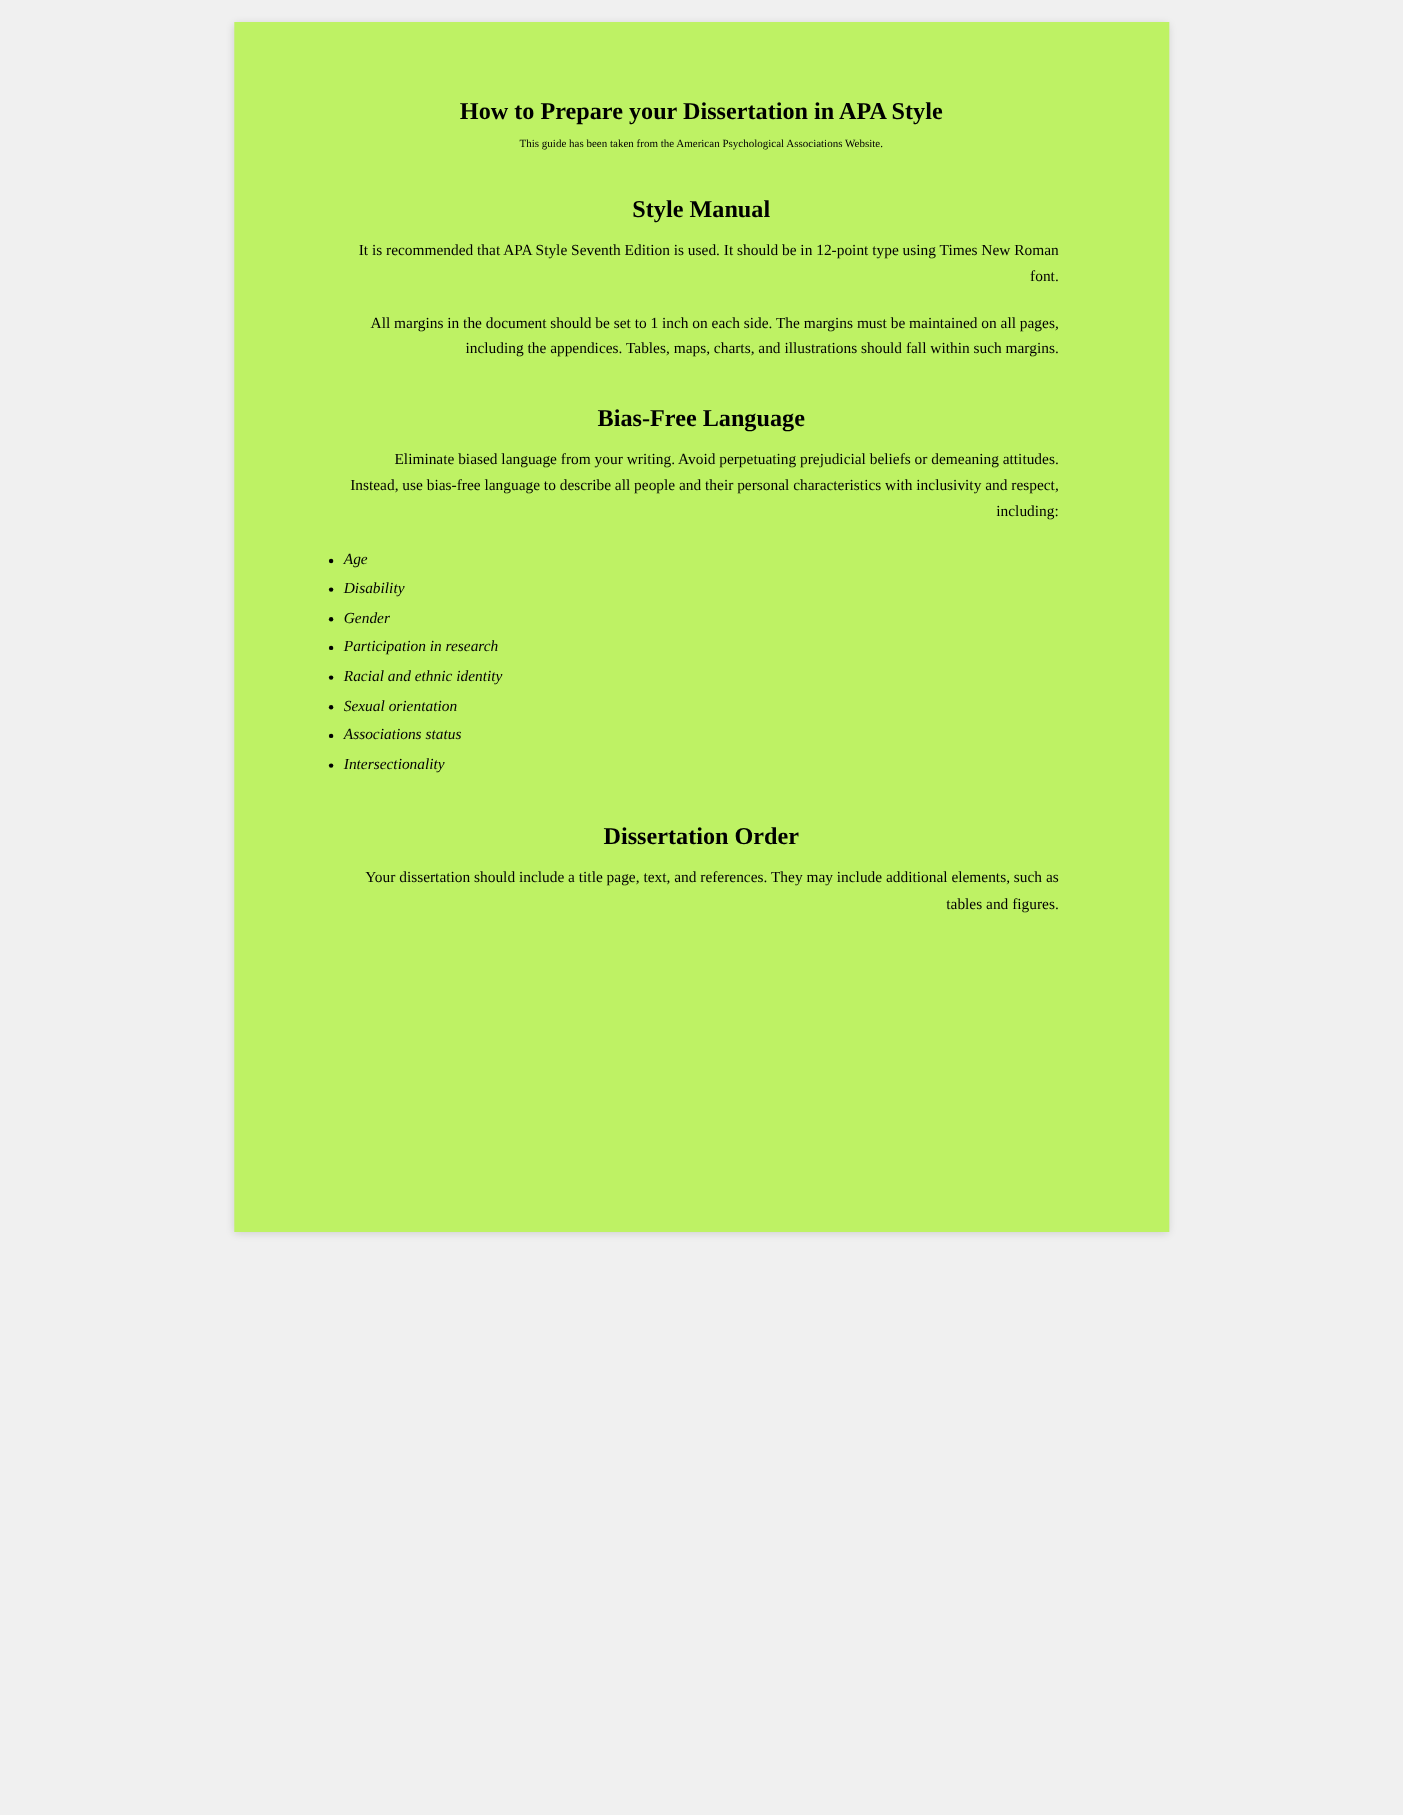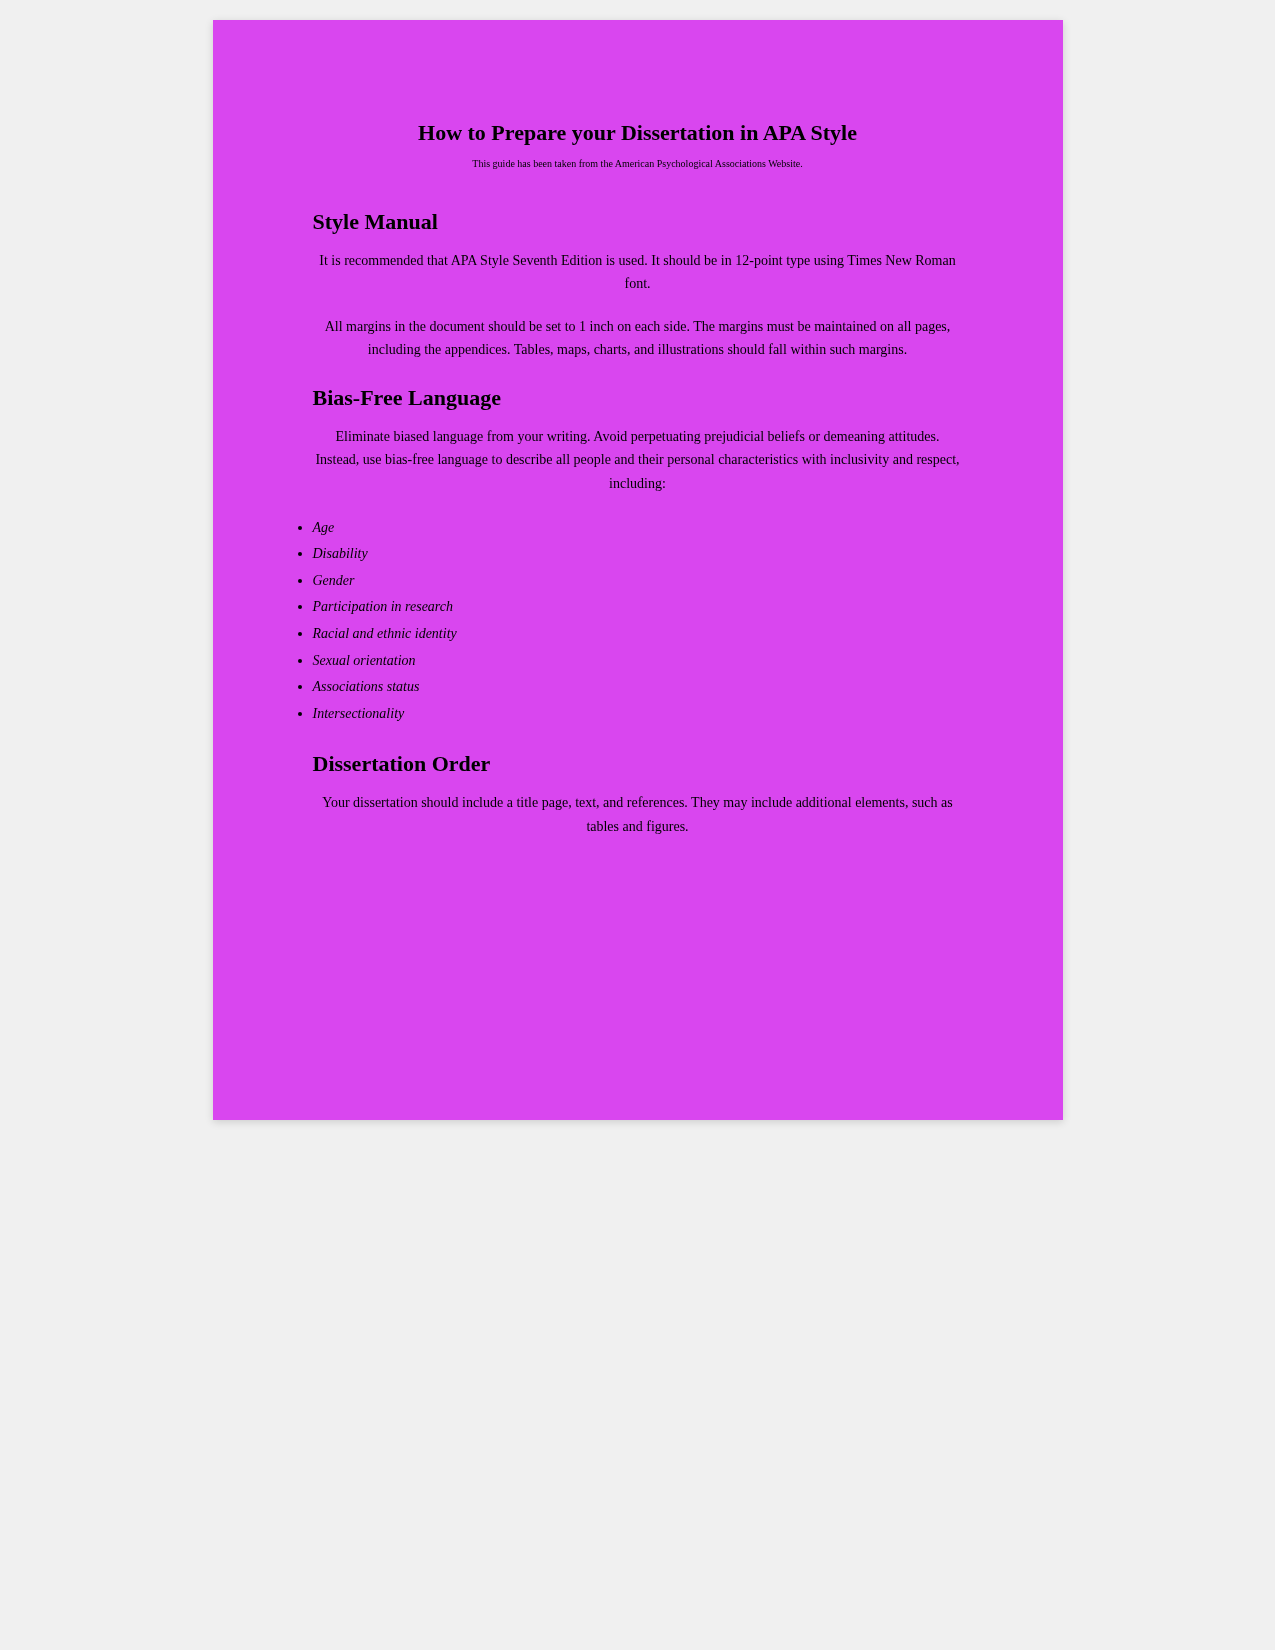--- a/index.html
+++ b/index.html
@@ -12,24 +12,24 @@
       background-color: #f0f0f0;
       display: flex;
       justify-content: center;
       align-items: flex-start;
       min-height: 100vh;
       padding: 20px;
       font-family: 'Times New Roman', Times, serif;
     }
 
     .page {
-      background-color: #d946ef;
+      background-color: #bef264;
       width: 850px;
       min-height: 1100px;
-      padding: 100px 100px 80px 100px;
+      padding: 68px 100px 80px 100px;
       box-shadow: 0 2px 8px rgba(0,0,0,0.15);
     }
 
     .page-title {
       text-align: center;
       font-size: 22px;
       font-weight: bold;
       margin-bottom: 12px;
       font-family: 'Times New Roman', Times, serif;
     }
@@ -39,30 +39,31 @@
       font-size: 10px;
       font-weight: normal;
       margin-bottom: 40px;
       font-family: 'Times New Roman', Times, serif;
     }
 
     .section-heading {
       font-size: 22px;
       font-weight: bold;
       margin-bottom: 14px;
-      margin-top: 24px;
+      margin-top: 38px;
       font-family: 'Times New Roman', Times, serif;
+      text-align: center;
     }
 
     .section-body {
       font-size: 14px;
       line-height: 1.65;
       margin-bottom: 20px;
       font-family: 'Times New Roman', Times, serif;
-      text-align: center;
+      text-align: right;
     }
 
     .bullet-list {
       margin-bottom: 20px;
       font-size: 14px;
       line-height: 1.9;
       font-family: 'Times New Roman', Times, serif;
       list-style-type: disc;
       font-style: italic;
     }

